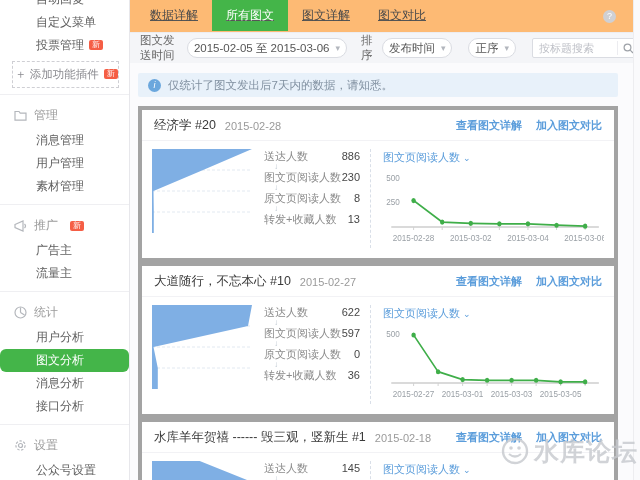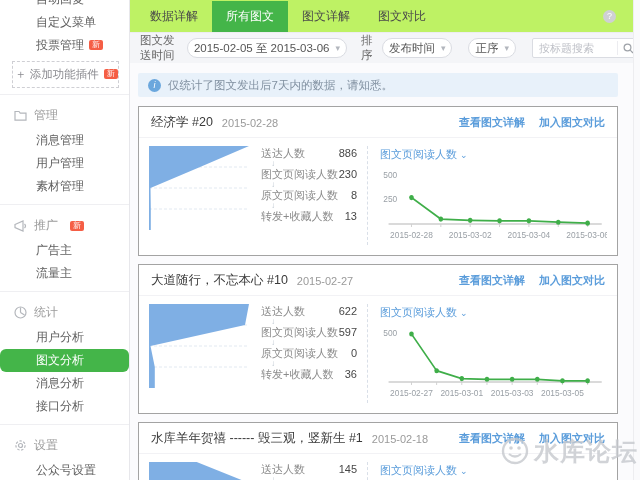--- a/index.html
+++ b/index.html
@@ -16,22 +16,22 @@
   .side-head { padding:6px 0 5px 14px; color:#9b9b9b; display:flex; align-items:center; gap:7px; white-space:nowrap; }
   .side-head svg { flex:0 0 auto; }
   .divider { border-top:1px solid #efeff2; margin:6px 0; }
   .badge { display:inline-block; background:#f55e45; color:#fff; font-size:8px; line-height:10px;
     padding:0 3px; border-radius:2px; margin-left:5px; vertical-align:2px; }
   .plugin-btn { margin:4px 10px 4px 12px; border:1px dashed #cfcfd4; color:#8a8a8f;
     text-align:center; padding:5px 2px; font-size:11.5px; white-space:nowrap; cursor:pointer; }
 
   
   .main { flex:1; display:flex; flex-direction:column; background:#fbfbfd; min-width:0; }
-  .tabbar { background:#bef264; border-bottom:1px solid #ededf0; display:flex; align-items:flex-end;
-    height:33px; padding-left:6px; position:relative; flex:0 0 33px;}
+  .tabbar { background:#fdba74; border-bottom:1px solid #ededf0; display:flex; align-items:flex-start;
+    height:33px; padding-left:6px; position:relative; flex:0 0 33px;text-decoration:underline;}
   .tab { padding:7px 14px; color:#4a4a4a; cursor:pointer; }
   .tab.active { background:#44b549; color:#fff; }
   .help-circle { position:absolute; right:24px; top:10px; width:13px; height:13px; border-radius:50%;
     background:#cfd0d4; color:#fff; font-size:9px; line-height:13px; text-align:center; cursor:pointer; }
 
   .filterbar { background:#f4f5f8; height:30px; display:flex; align-items:center; gap:8px;
     padding-left:10px; font-size:11.5px; color:#666; flex:0 0 30px; }
   .select { background:#fff; border:1px solid #dadce2; border-radius:10px; height:20px;
     display:flex; align-items:center; padding:0 6px; gap:6px; color:#555; cursor:pointer; white-space:nowrap; }
   .caret { color:#b2b6bd; font-size:9px; }
@@ -42,21 +42,21 @@
   .searchbox input::placeholder { color:#bdbfc6; }
   .search-ico { flex:0 0 22px; text-align:center; border-left:1px solid #ececf0; height:14px;
     display:flex; align-items:center; justify-content:center; cursor:pointer; }
 
   .content { flex:1; overflow:hidden; padding:10px 22px 0 8px; }
   .notice { background:#e8f1fa; border-radius:2px; height:24px; display:flex; align-items:center;
     gap:7px; padding:0 10px; color:#8090a0; font-size:11.5px; margin-bottom:9px; }
   .info-ico { width:13px; height:13px; border-radius:50%; background:#6ba7dd; color:#fff;
     font-size:9px; line-height:13px; text-align:center; font-style:italic; flex:0 0 13px; }
 
-  .card { background:#fff; border:1px solid #a3a3a3; margin-bottom:8px; }
+  .card { background:#fff; border:4px solid #a3a3a3; }
   .card-head { display:flex; align-items:center; padding:7px 12px 6px; border-bottom:1px solid #f2f2f5; }
   .card-title { color:#3a3a3a; font-size:12.5px; }
   .card-date { color:#9a9a9a; font-size:11px; margin-left:9px; }
   .card-links { margin-left:auto; display:flex; gap:14px; font-size:11px; }
   .card-links span { color:#5b9ddb; cursor:pointer;font-weight:bold; }
   .card-body { display:flex; padding:8px 10px 10px 10px; align-items:flex-start; }
   .funnel { flex:0 0 100px; margin-right:12px; }
   .stats { flex:0 0 96px; margin-right:10px; padding-top:1px; }
   .stat-row { display:flex; justify-content:space-between; font-size:11px; line-height:12px; }
   .stat-label { color:#8b8b8b; }

